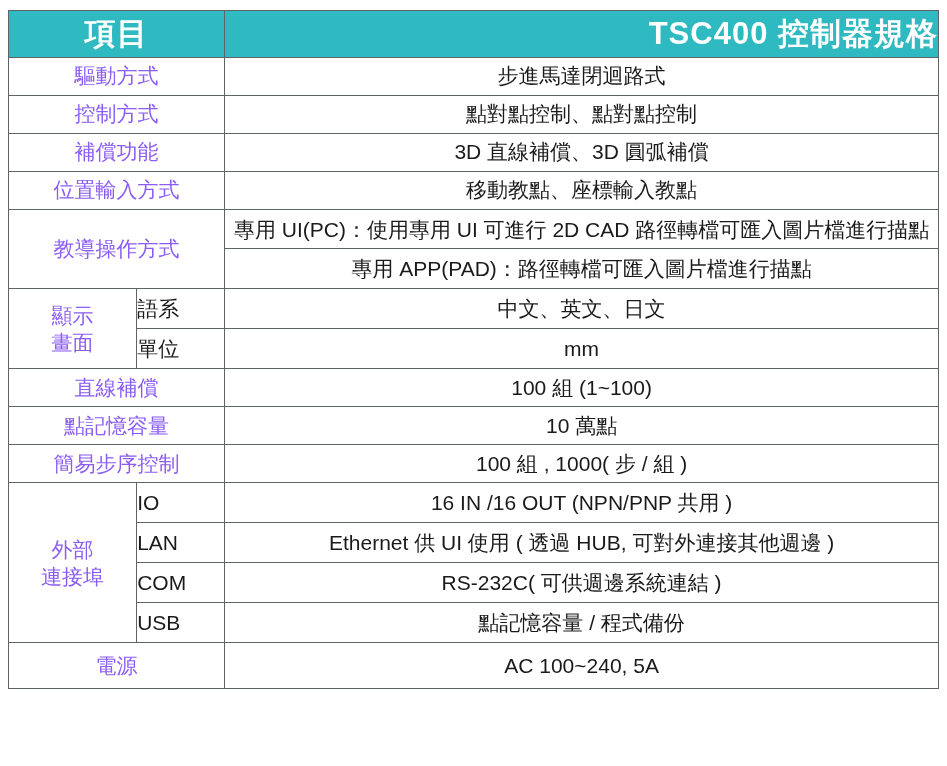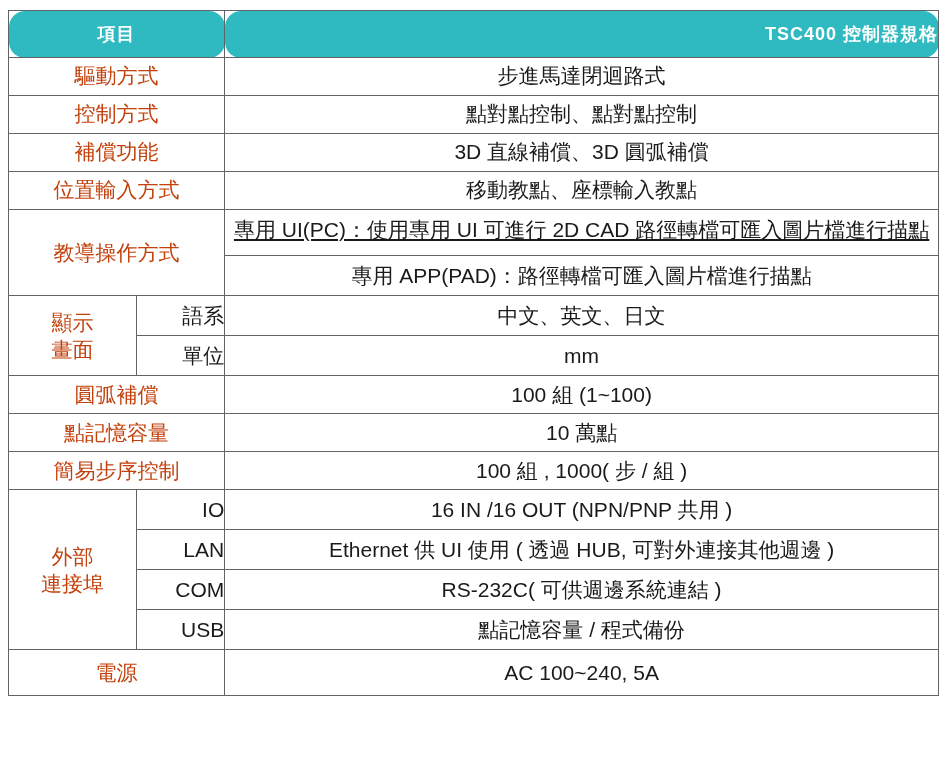--- a/index.html
+++ b/index.html
@@ -25,54 +25,52 @@
     border: 1px solid #5f6466;
   }
   table.spec td, table.spec th {
     border: 1px solid #5f6466;
     padding: 0;
     vertical-align: middle;
   }
   .hdr-left, .hdr-right {
     background: #2fb9c0;
     color: #ffffff;
-    font-size: 18px;
+    font-size: 31px;
     font-weight: bold;
     text-align: center;
     height: 46px;
     letter-spacing: 1px;
-    border-radius: 16px;
   }
   .hdr-right {
     text-align: right;
   }
   .lbl {
     text-align: center;
     font-size: 21px;
-    color: #c2410c;
+    color: #8b5cf6;
     padding: 6px 4px;
     line-height: 1.25;
   }
   .lbl.two-line {
     line-height: 1.3;
   }
   .val {
     text-align: center;
     font-size: 21px;
     color: #1a1a1a;
     padding: 6px 0 6px 10px;
     line-height: 1.35;
   }
   .val.tall {
     padding-top: 6px;
-    padding-bottom: 11px;
-    text-decoration: underline;
+    padding-bottom: 4px;
   }
   .sub-lbl {
-    text-align: right;
+    text-align: left;
     font-size: 21px;
     padding: 5px 4px;
   }
   col.c-label { width: 128px; }
   col.c-sub   { width: 88px; }
   col.c-value { width: 713px; }
   .row-h-38 { height: 38px; }
   .row-h-40 { height: 40px; }
   .row-h-46 { height: 46px; }
 </style>
@@ -127,21 +125,21 @@
         </td>
         <td class="sub-lbl">語系</td>
         <td class="val">中文、英文、日文</td>
       </tr>
       <tr class="row-h-40">
         <td class="sub-lbl">單位</td>
         <td class="val">mm</td>
       </tr>
 
       <tr class="row-h-38">
-        <td class="lbl" colspan="2">圓弧補償</td>
+        <td class="lbl" colspan="2">直線補償</td>
         <td class="val">100 組 (1~100)</td>
       </tr>
 
       <tr class="row-h-38">
         <td class="lbl" colspan="2">點記憶容量</td>
         <td class="val">10 萬點</td>
       </tr>
 
       <tr class="row-h-38">
         <td class="lbl" colspan="2">簡易步序控制</td>

